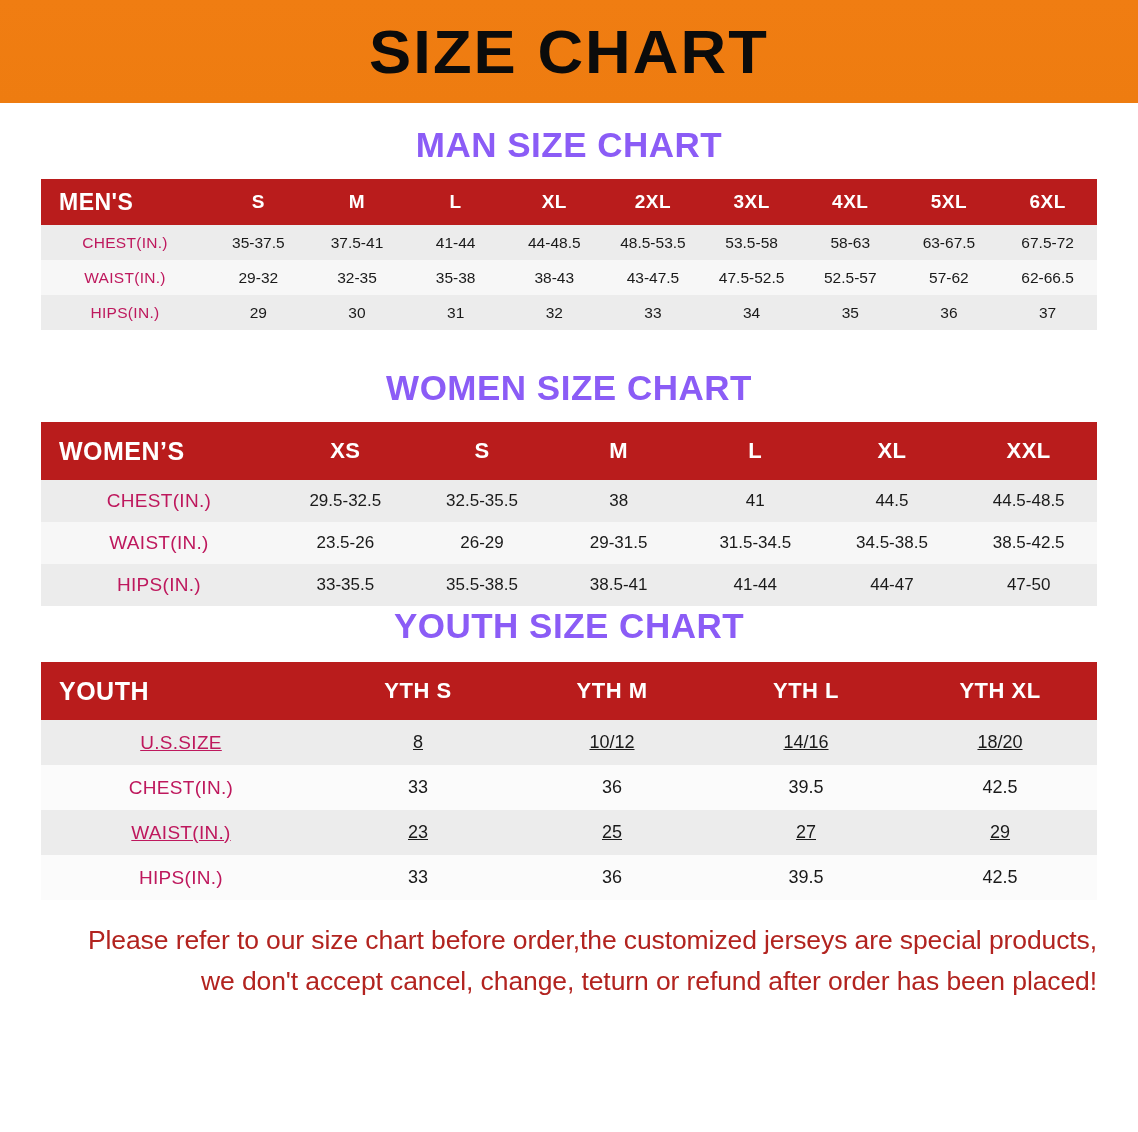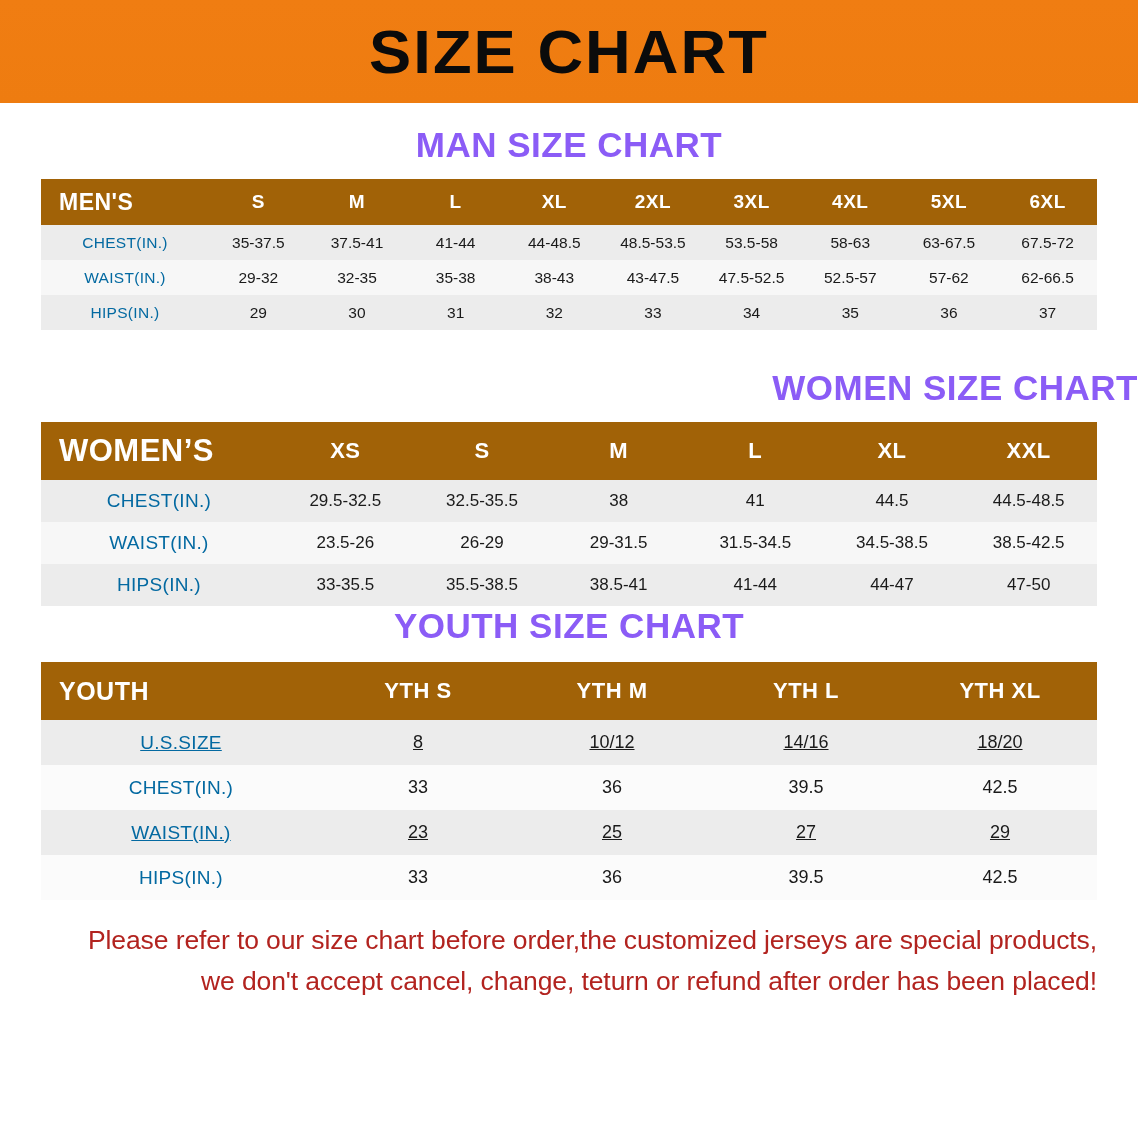--- a/index.html
+++ b/index.html
@@ -40,21 +40,21 @@
   }
   
   .section-heading {
     text-align: center;
     font-weight: bold;
     font-size: 35px;
     letter-spacing: 0.5px;
     color: #8b5cf6;
   }
   #man-heading { margin-top: 22px; }
-  #women-heading { margin-top: 38px; text-align: right; }
+  #women-heading { margin-top: 38px; }
   #youth-heading { }
 
   
   .table-wrap {
     margin: 0 auto;
     width: 1056px;
   }
   table.size-table {
     width: 100%;
     border-collapse: collapse;
@@ -64,52 +64,52 @@
   table.size-table td {
     text-align: center;
     font-size: 16px;
     color: #1a1a1a;
     padding: 0;
     height: 35px;
     vertical-align: middle;
     white-space: nowrap;
   }
   table.size-table thead th {
-    background: #a16207;
+    background: #b91c1c;
     color: #ffffff;
     font-weight: bold;
     font-size: 19px;
     height: 46px;
     letter-spacing: 0.5px;
   }
   table.size-table thead th.corner {
     text-align: left;
     padding-left: 18px;
     font-size: 23px;
     letter-spacing: 0.5px;
   }
   table.size-table tbody tr.shade-a td { background: #ececec; }
   table.size-table tbody tr.shade-b td { background: #f7f7f7; }
   table.size-table tbody td.rowlabel {
     text-align: center;
     font-size: 17px;
     letter-spacing: 0.3px;
-    color: #0369a1;
+    color: #be185d;
   }
 
   
   #men-table { margin-top: 14px; }
   #men-table thead th.corner { width: 150px; }
   #men-table tbody td { font-size: 15.5px; }
   #men-table tbody td.rowlabel { width: 150px; }
 
   
   #women-table { margin-top: 14px; }
   #women-table thead th { height: 58px; font-size: 22px; }
-  #women-table thead th.corner { width: 218px; font-size: 31px; }
+  #women-table thead th.corner { width: 218px; font-size: 25px; }
   #women-table tbody td { height: 42px; font-size: 17px; }
   #women-table tbody td.rowlabel { width: 218px; font-size: 19px; }
 
   
   #youth-table { margin-top: 16px; }
   #youth-table thead th { height: 58px; font-size: 22px; }
   #youth-table thead th.corner { width: 262px; font-size: 25px; }
   #youth-table tbody td { height: 45px; font-size: 18px; }
   #youth-table tbody td.rowlabel { width: 262px; font-size: 19px; }
   #youth-table tbody tr.shade-a td { background: #ececec; text-decoration: underline; }

